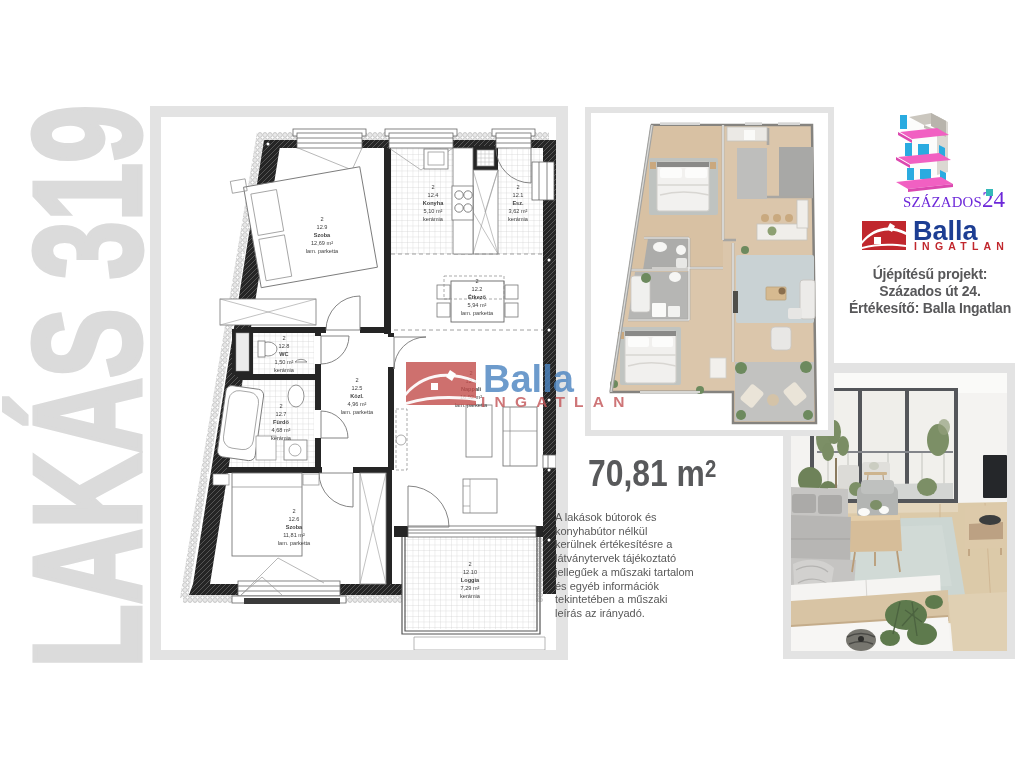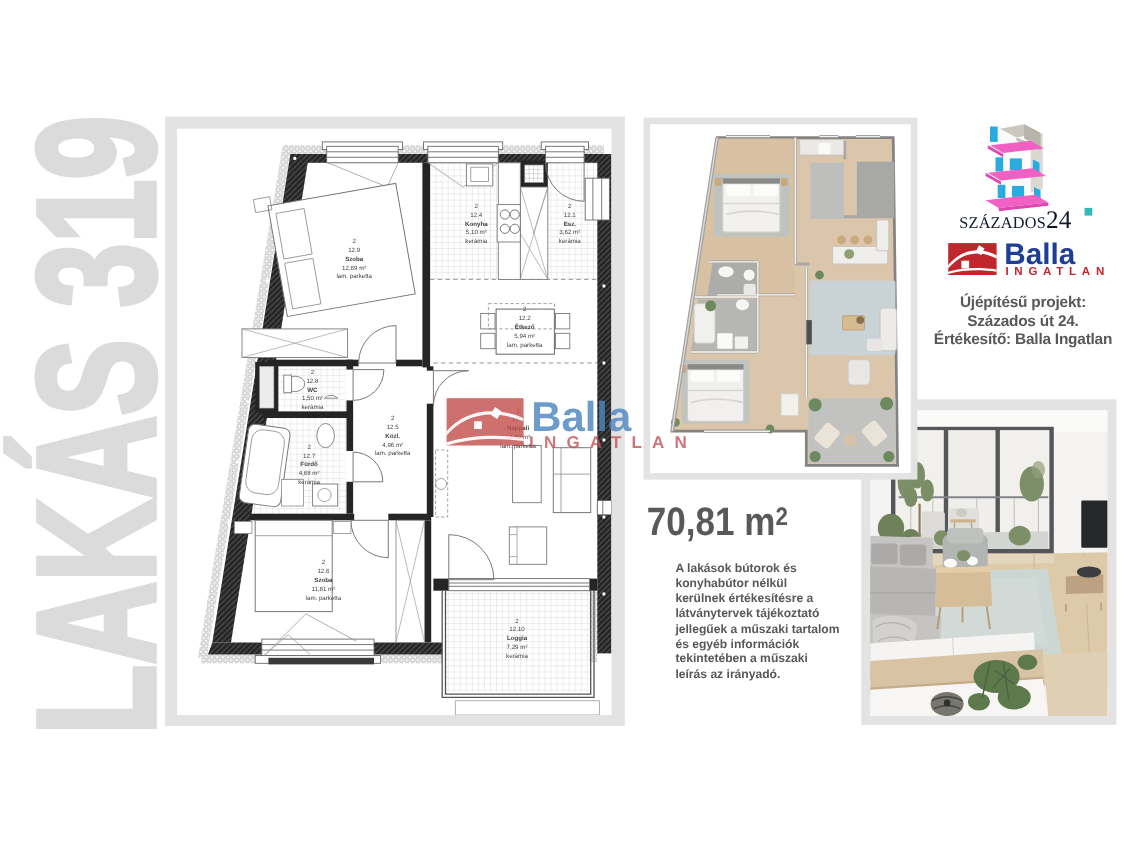--- a/index.html
+++ b/index.html
@@ -588,21 +588,21 @@
 
     <rect x="14" y="57" width="7" height="12" fill="#2aabe0"></rect>
     <rect x="27" y="58" width="11" height="10" fill="#2aabe0"></rect>
     <polygon points="47,59 53,62 53,71 47,68" fill="#2aabe0"></polygon>
 
     <polygon points="3,71 48,66 60,73 15,78" fill="#f160c2"></polygon>
     <polygon points="15,78 60,73 60,76 15,81" fill="#dc48af"></polygon>
   </svg>
 </div>
 
-<div class="abs" style="left:872px;top:189px;font-family:'Liberation Serif',serif;color:#0f172a;white-space:nowrap;line-height:22px;font-size:22px;">
+<div class="abs" style="left:903px;top:189px;font-family:'Liberation Serif',serif;color:#6d28d9;white-space:nowrap;line-height:22px;font-size:22px;">
   <span style="font-size:14.8px;letter-spacing:0.2px;">SZÁZADOS</span><span style="font-size:23px;">24</span>
 </div>
 
 <div class="abs" style="left:986px;top:189px;width:7px;height:7px;background:#35b9b9;"></div>
 
 <div class="abs" style="left:860px;top:217px;width:148px;height:38px;">
   <svg width="148" height="38" viewBox="0 0 148 38" font-family="Liberation Sans, sans-serif">
 
     <rect x="2" y="4" width="44" height="29" fill="#c0272d"></rect>
     <path d="M2 24 C 13 11, 28 6, 46 15 L46 18 C 28 9, 13 14, 2 27 Z" fill="#fff"></path>
@@ -613,13 +613,13 @@
     <text x="53" y="23" font-weight="bold" font-size="27" fill="#1d3e93">Balla</text>
 
     <text x="54" y="33" font-weight="bold" font-size="10.5" letter-spacing="5.2" fill="#c1272d">INGATLAN</text>
   </svg>
 </div>
 
 <div class="abs" style="left:790px;top:266px;width:280px;text-align:center;font-size:14px;letter-spacing:-0.2px;line-height:17px;font-weight:bold;color:#58585a;">Újépítésű projekt:<br>Százados út 24.<br>Értékesítő: Balla Ingatlan</div>
 
 <div class="abs" style="left:588px;top:451px;font-size:36px;line-height:36px;font-weight:bold;color:#58595b;transform:scaleX(0.885);transform-origin:0 0;white-space:nowrap;">70,81 m<span style="font-size:23px;vertical-align:9px;">2</span></div>
 
-<div class="abs" style="left:614px;top:511px;width:200px;font-size:11px;line-height:13.7px;font-weight:bold;color:#585858;white-space:nowrap;">A lakások bútorok és<br>konyhabútor nélkül<br>kerülnek értékesítésre a<br>látványtervek tájékoztató<br>jellegűek a műszaki tartalom<br>és egyéb információk<br>tekintetében a műszaki<br>leírás az irányadó.</div>
+<div class="abs" style="left:555px;top:511px;width:200px;font-size:11px;line-height:13.7px;font-weight:normal;color:#585858;white-space:nowrap;">A lakások bútorok és<br>konyhabútor nélkül<br>kerülnek értékesítésre a<br>látványtervek tájékoztató<br>jellegűek a műszaki tartalom<br>és egyéb információk<br>tekintetében a műszaki<br>leírás az irányadó.</div>
 
 </body></html>

